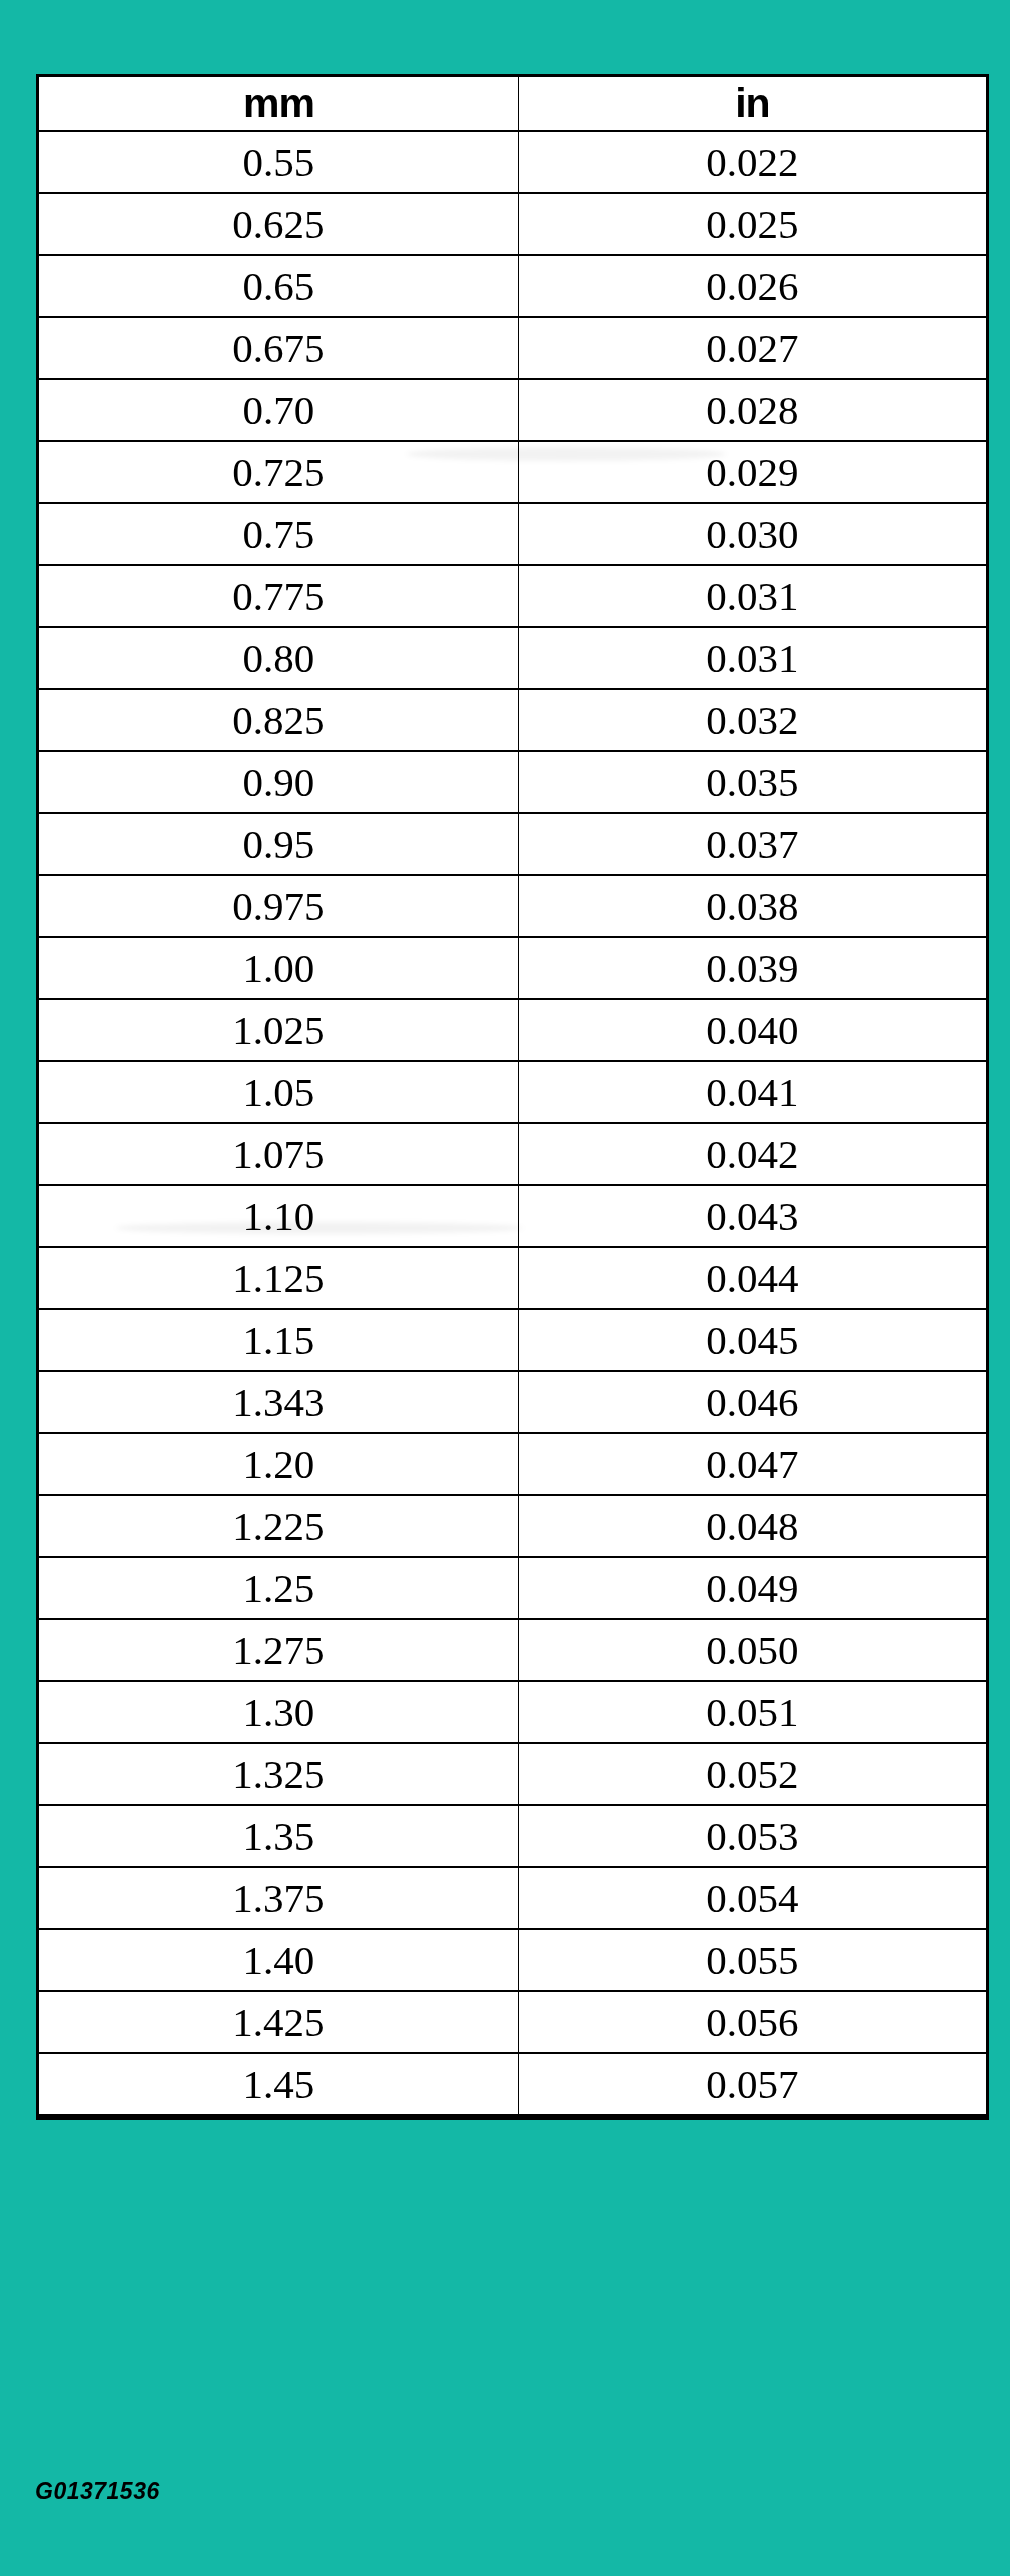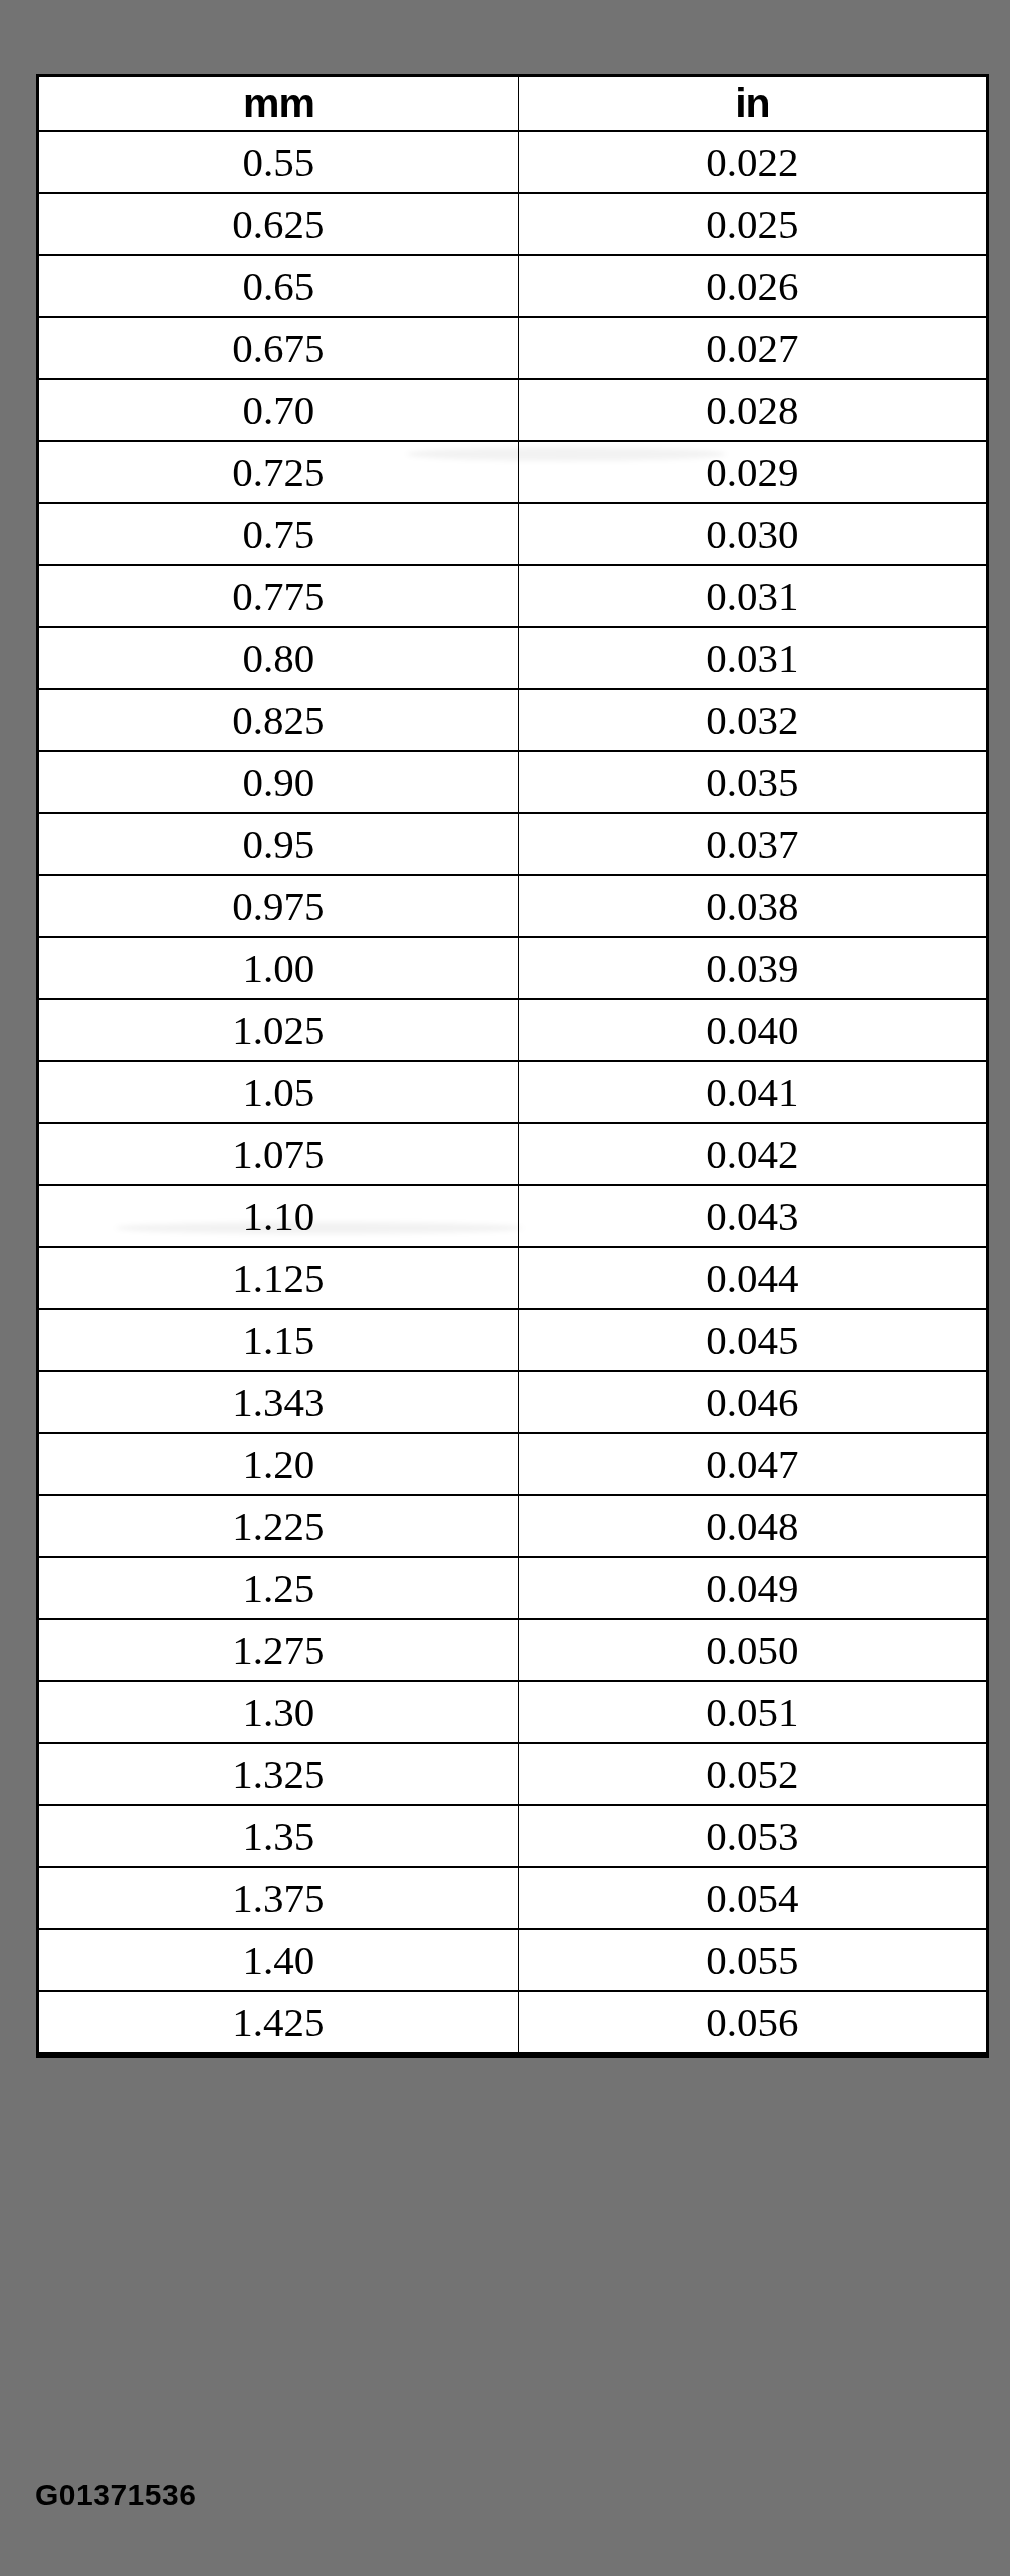--- a/index.html
+++ b/index.html
@@ -10,21 +10,21 @@
   body {
     width: 1011px;
     height: 2576px;
     position: relative;
     color: #000000;
     font-family: "Liberation Serif", serif;
   }
   .page {
     position: absolute;
     inset: 0;
-    background: #737373;
+    background: #14b8a6;
     padding-left: 44px;
   }
   table.conv-table {
     position: absolute;
     left: 36px;
     top: 74px;
     width: 953px;
     border-collapse: collapse;
     table-layout: fixed;
     box-sizing: border-box;
@@ -56,24 +56,25 @@
   table.conv-table td:first-child {
     border-right: 1.9px solid #000000;
     width: 50.4%;
   }
   .figure-id {
     position: absolute;
     left: 35px;
     top: 2478px;
     font-family: "Liberation Sans", sans-serif;
     font-weight: bold;
-    font-size: 30px;
+    font-size: 23px;
     letter-spacing: 0.5px;
     color: #000000;
     white-space: nowrap;
+    font-style: italic;
   }
   
   .scan-artifact {
     position: absolute;
     background: rgba(0, 0, 0, 0.05);
     border-radius: 50%;
     filter: blur(2.9px);
     pointer-events: none;
   }
   .artifact-1 { left: 407px; top: 447px;  width: 319px; height: 13.6px; }
@@ -209,20 +210,24 @@
           <td>0.054</td>
         </tr>
         <tr>
           <td>1.40</td>
           <td>0.055</td>
         </tr>
         <tr>
           <td>1.425</td>
           <td>0.056</td>
         </tr>
+        <tr>
+          <td>1.45</td>
+          <td>0.057</td>
+        </tr>
       </tbody>
   </table>
 
   <div class="scan-artifact artifact-1"></div>
   <div class="scan-artifact artifact-2"></div>
 
   <div class="figure-id">G01371536</div>
 
 </div>
 

